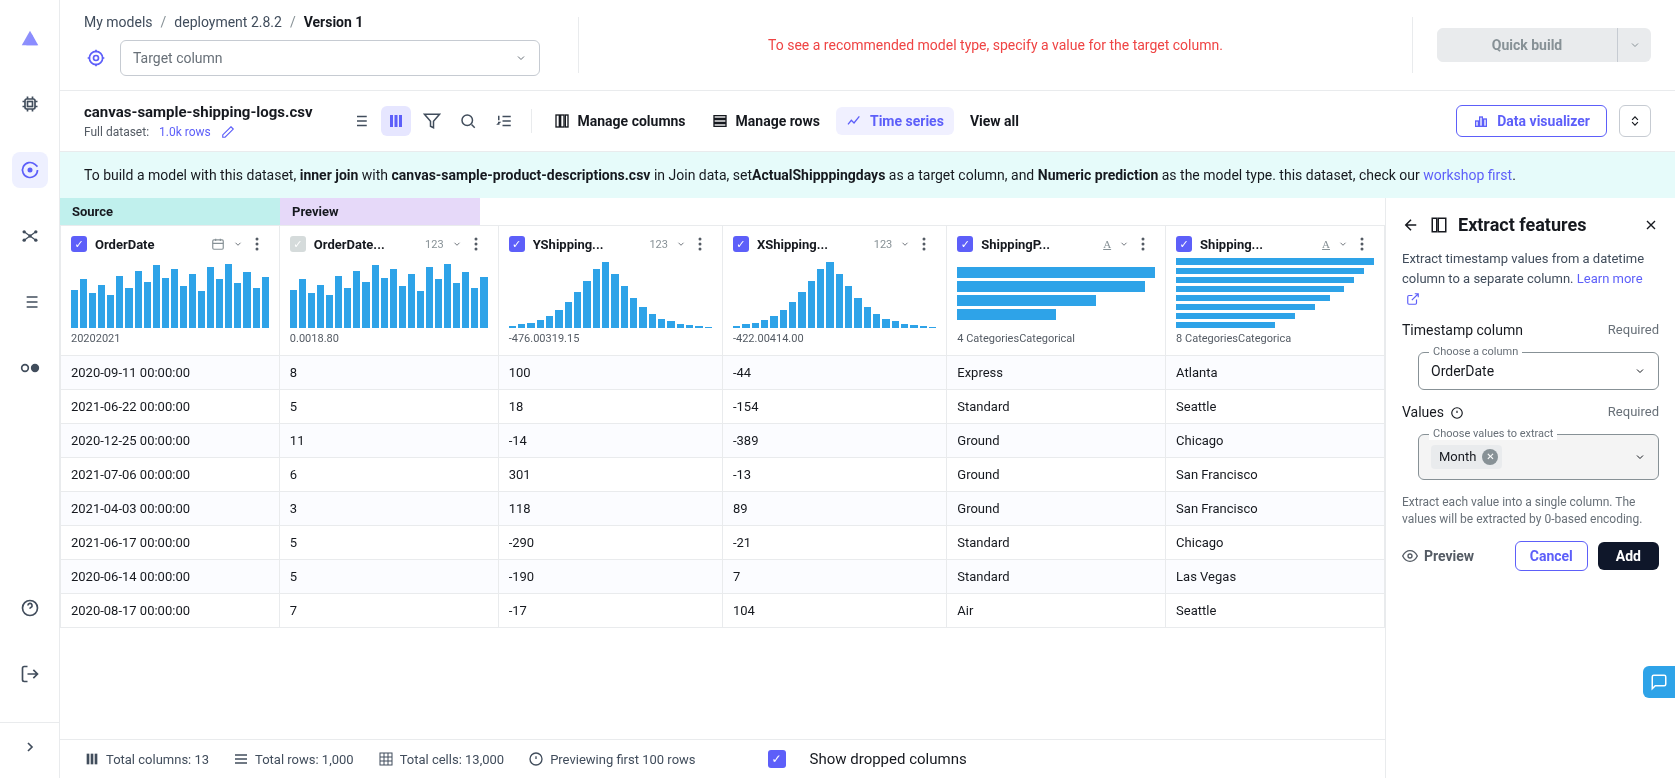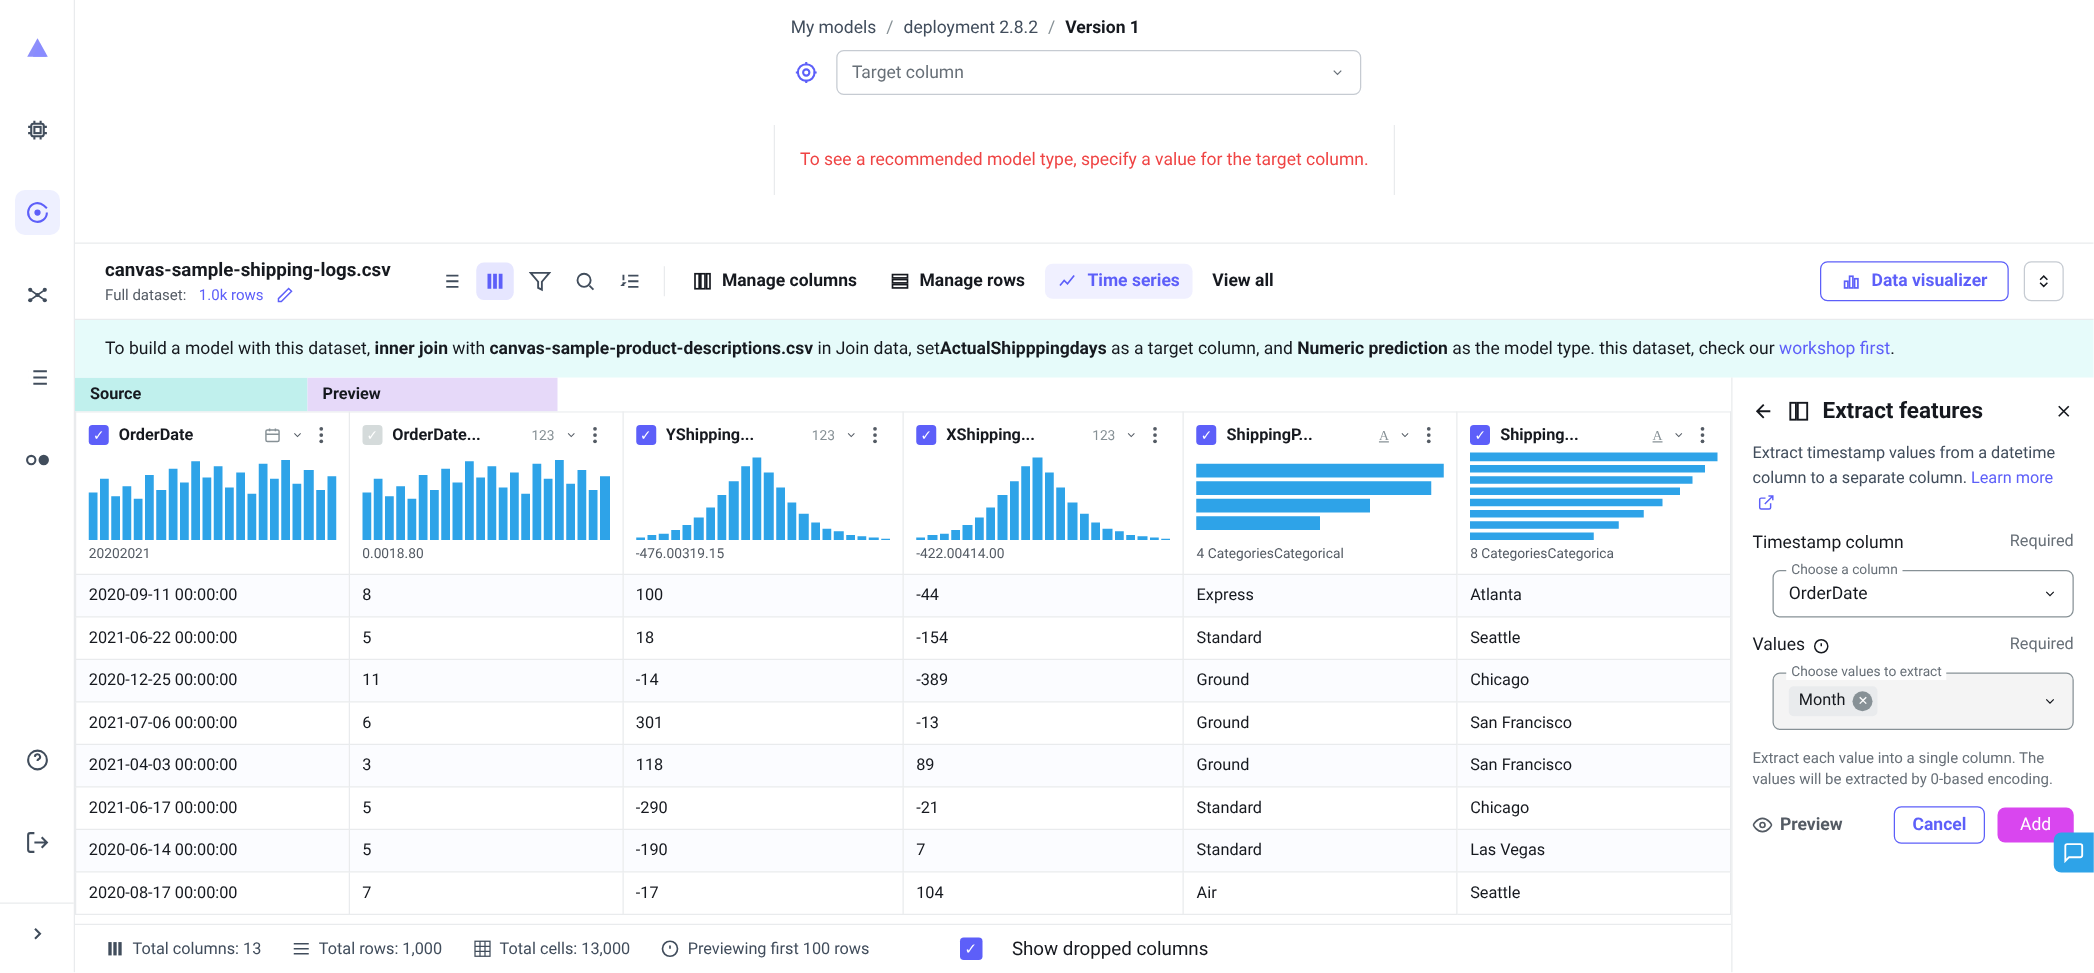--- a/index.html
+++ b/index.html
@@ -8,21 +8,21 @@
 
 .sidebar { width: 60px; background: #fff; display: flex; flex-direction: column; align-items: center; padding: 20px 0; gap: 30px; border-right: 1px solid #e9ebed; }
 .sidebar-spacer { flex: 1; }
 .sidebar .side-btn { width: 36px; height: 36px; display: flex; align-items: center; justify-content: center; border-radius: 8px; cursor: pointer; color: #414d5c; }
 .sidebar .side-btn.active { background: #eef0ff; color: #5d5ff9; }
 
 
 .main { flex: 1; display: flex; flex-direction: column; min-width: 0; }
 
 
-.topbar { display: flex; align-items: center; padding: 14px 24px; gap: 24px; border-bottom: 1px solid #e9ebed; flex-direction: column; }
+.topbar { display: flex; align-items: center; padding: 14px 24px; gap: 24px; border-bottom: 1px solid #e9ebed; }
 .top-left { display: flex; flex-direction: column; gap: 10px; min-width: 470px; }
 .breadcrumb { font-size: 14px; color: #414d5c; display: flex; gap: 8px; align-items: center; }
 .breadcrumb .sep { color: #879196; }
 .breadcrumb .current { font-weight: 700; color: #16191f; }
 .target-row { display: flex; align-items: center; gap: 12px; }
 .target-icon { width: 24px; height: 24px; color: #5d5ff9; display:flex; align-items:center; justify-content:center;}
 .target-select { width: 420px; height: 36px; border: 1px solid #c6cbd2; border-radius: 6px; padding: 0 12px; display: flex; align-items: center; justify-content: space-between; color: #687078; cursor: pointer; }
 .top-mid { flex: 1; text-align: center; font-size: 14px; color: #ef4444; border-left:1px solid #e9ebed; border-right:1px solid #e9ebed; padding: 20px 20px;}
 .top-right { display: flex; gap: 16px; }
 .btn { height: 34px; padding: 0 20px; border-radius: 6px; border: 1px solid #c6cbd2; display: flex; align-items: center; justify-content: center; font-weight: 700; cursor: pointer; background:#fff;}
@@ -49,21 +49,21 @@
 
 .infobar { background: #e6fbfa; padding: 12px 24px; font-size: 14px; line-height: 1.6; color: #16191f; }
 .infobar b { font-weight: 700; }
 .infobar .link { color: #5d5ff9; }
 
 
 .content { flex: 1; display: flex; min-height: 0; }
 .table-wrap { flex: 1; display: flex; flex-direction: column; min-width: 0; overflow: hidden; }
 .tag-row { display: flex; }
 .tag { padding: 6px 12px; font-size: 13px; font-weight: 700; }
-.tag.source { background: #c0f0ed; width: 186px; }
+.tag.source { background: #c0f0ed; width: 220px; }
 .tag.preview { background: #e6d9f9; width: 200px; }
 
 
 .grid { flex: 1; overflow: auto; }
 .grid table { border-collapse: collapse; width: 100%; table-layout: fixed; }
 .grid th, .grid td { border: 1px solid #e9ebed; padding: 8px 10px; text-align: left; font-size: 13px; height: 34px; overflow: hidden; white-space: nowrap; }
 .grid th { background: #fff; font-weight: 400; vertical-align: top; padding: 10px; height: auto; }
 .col-head { display: flex; align-items: center; gap: 8px; margin-bottom: 6px;}
 .col-head .check { width: 16px; height: 16px; background: #5d5ff9; border-radius: 3px; display: flex; align-items: center; justify-content: center; color: #fff; font-size: 11px; flex-shrink:0;}
 .col-head .check.off { background: #d5dbdb; }
@@ -92,21 +92,21 @@
 .rp-req { color: #687078; font-size: 13px; }
 .rp-select { border: 1px solid #879196; border-radius: 6px; position: relative; margin-left: 16px; }
 .rp-select .float-label { position: absolute; top: -8px; left: 10px; background: #fff; padding: 0 4px; font-size: 11px; color: #687078; }
 .rp-select .sel-body { padding: 10px 12px; display: flex; align-items: center; justify-content: space-between; cursor: pointer; }
 .chip { background: #e9ebed; border-radius: 4px; padding: 4px 4px 4px 8px; display:flex; align-items:center; gap:6px; font-size:13px;}
 .chip .x { width: 16px; height: 16px; background: #879196; border-radius: 50%; display:flex;align-items:center;justify-content:center;color:#fff;font-size:10px;}
 .rp-hint { font-size: 12px; color: #687078; line-height: 1.4; }
 .rp-actions { display: flex; gap: 10px; align-items: center; }
 .rp-actions .preview { display:flex; gap:6px; align-items:center; color:#545b64; font-weight:700; flex:1;}
 .btn-outline { border:1px solid #5d5ff9; color:#5d5ff9; padding: 6px 14px; border-radius:6px; font-weight:700; cursor:pointer;}
-.btn-fill { background:#d946ef; color:#fff; padding:6px 18px; border-radius:6px; font-weight:400; cursor:pointer;}
+.btn-fill { background:#0f172a; color:#fff; padding:6px 18px; border-radius:6px; font-weight:700; cursor:pointer;}
 
 .chat-fab { position: absolute; bottom: 80px; right: 0; width: 32px; height: 32px; background: #2ea3e8; border-radius: 6px 0 0 6px; display:flex;align-items:center;justify-content:center;color:#fff;}
 
 svg { display: block; }
 </style>
 </head>
 <body>
 
 <div class="sidebar">
   <div class="side-btn">
@@ -190,20 +190,28 @@
         <div class="target-select">
           <span>Target column</span>
           <svg width="12" height="12" viewBox="0 0 24 24" fill="none" stroke="#687078" stroke-width="2">
               <path d="M6 9l6 6 6-6"></path>
             </svg>
         </div>
       </div>
     </div>
     <div class="top-mid">To see a recommended model type, specify a value for the target column.</div>
     <div class="top-right">
+      <div class="btn-group">
+        <div class="btn primary" style="width:180px;">Quick build</div>
+        <div class="split">
+            <svg width="12" height="12" viewBox="0 0 24 24" fill="none" stroke="currentColor" stroke-width="2">
+              <path d="M6 9l6 6 6-6"></path>
+            </svg>
+          </div>
+      </div>
     </div>
   </div>
 
   <div class="subheader">
     <div class="file-info">
       <div class="file-name">canvas-sample-shipping-logs.csv</div>
       <div class="file-meta">
         <span>Full dataset:</span>
         <span class="link">1.0k rows</span>
         <svg width="14" height="14" viewBox="0 0 24 24" fill="none" stroke="#5d5ff9" stroke-width="2">

